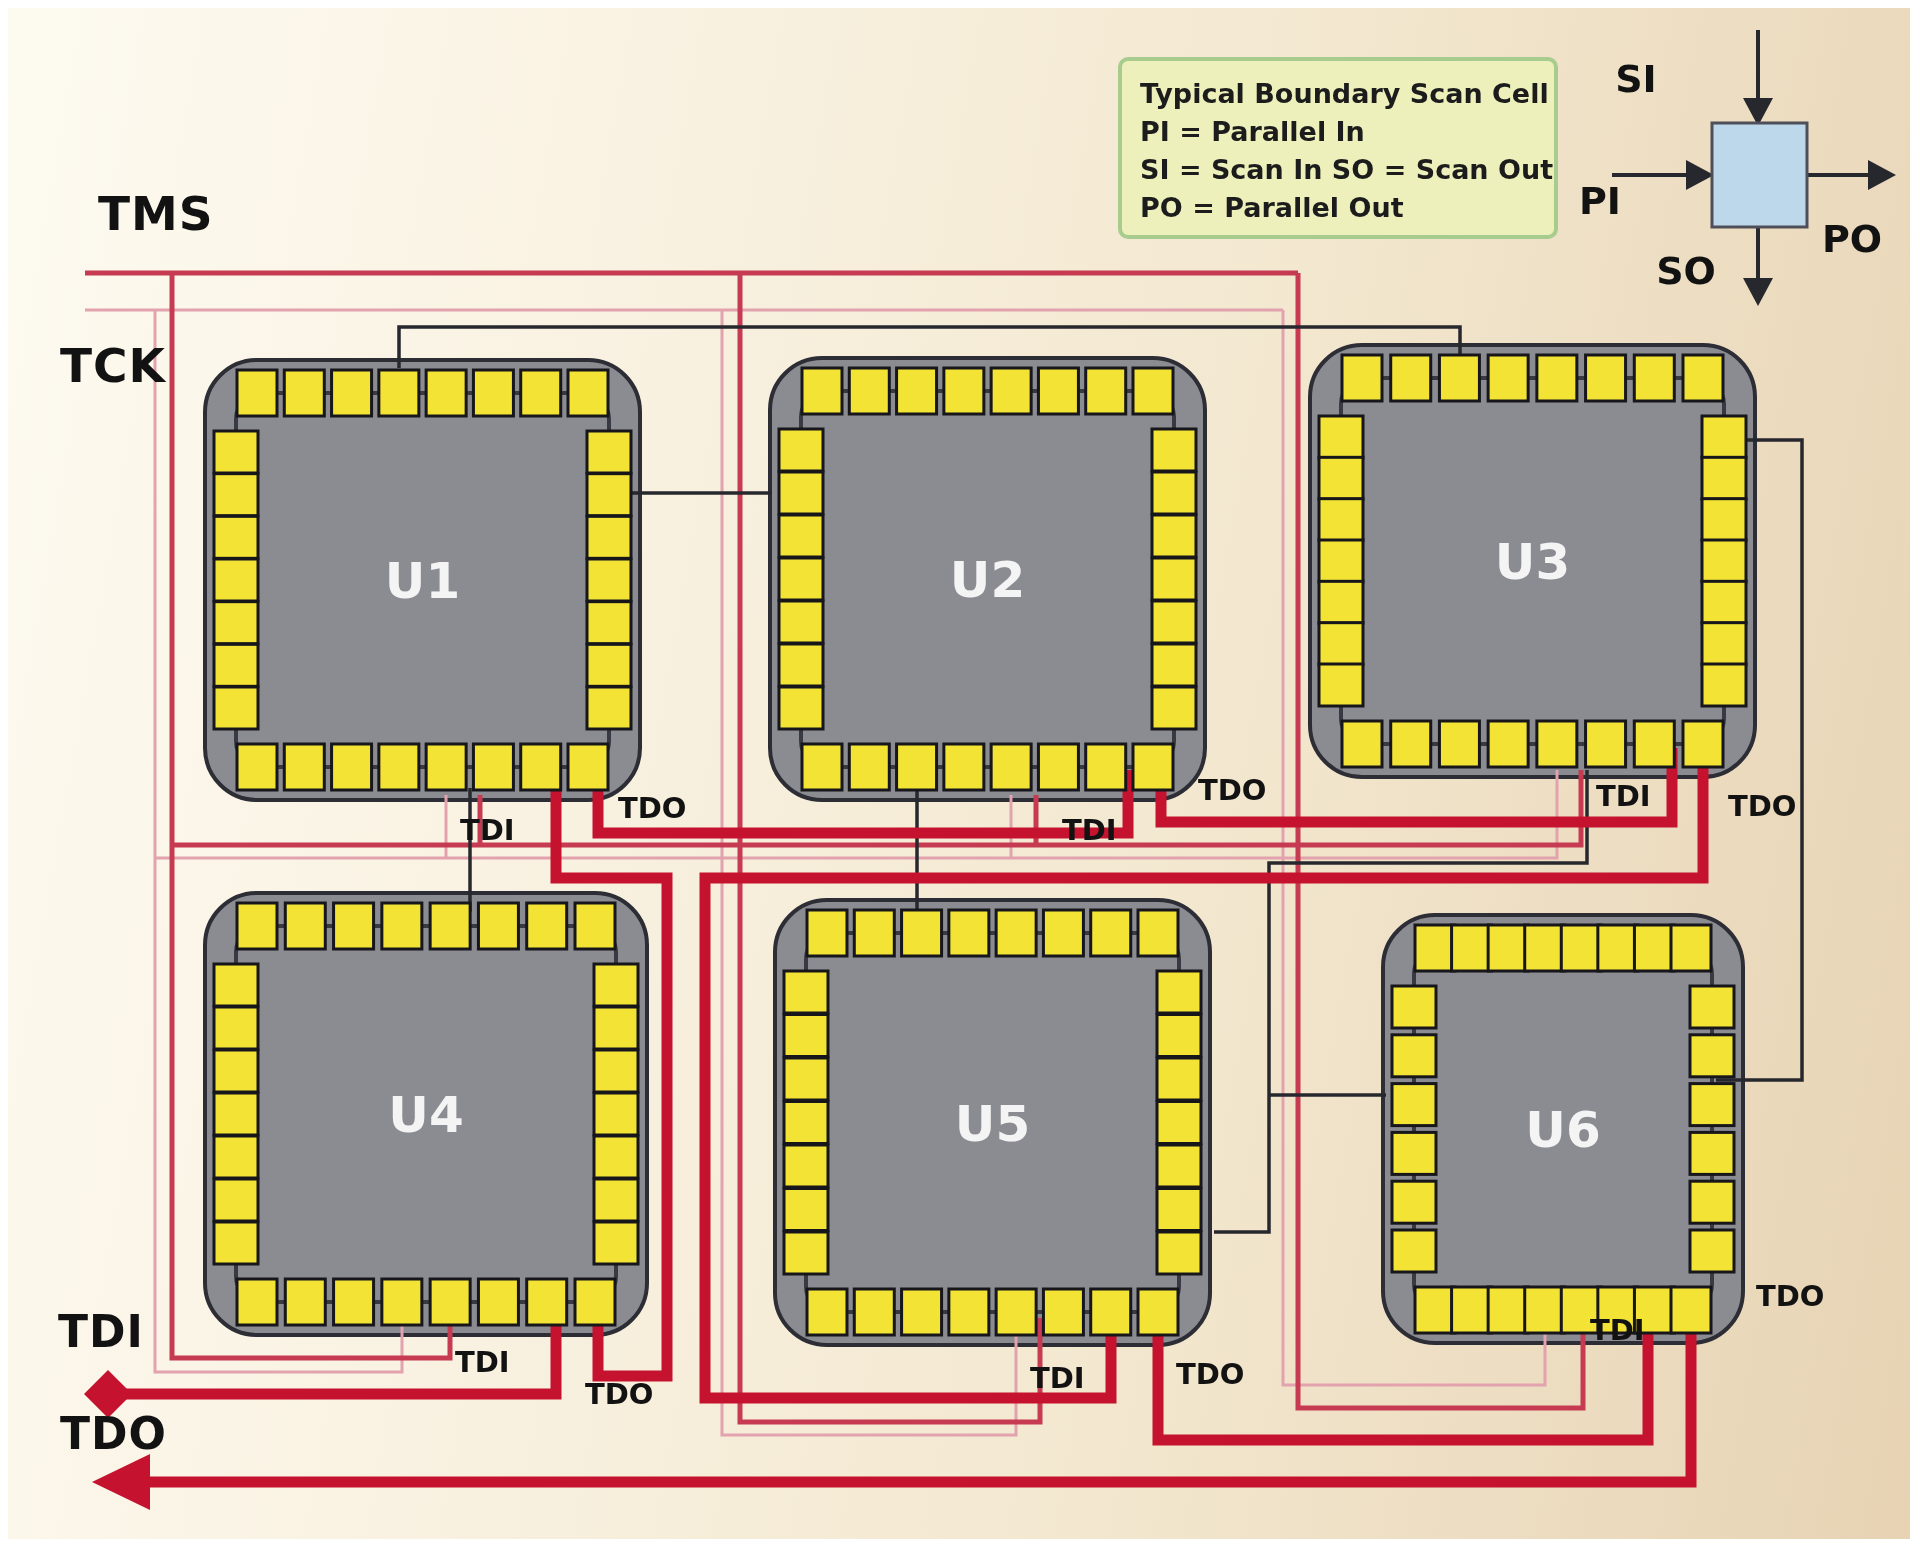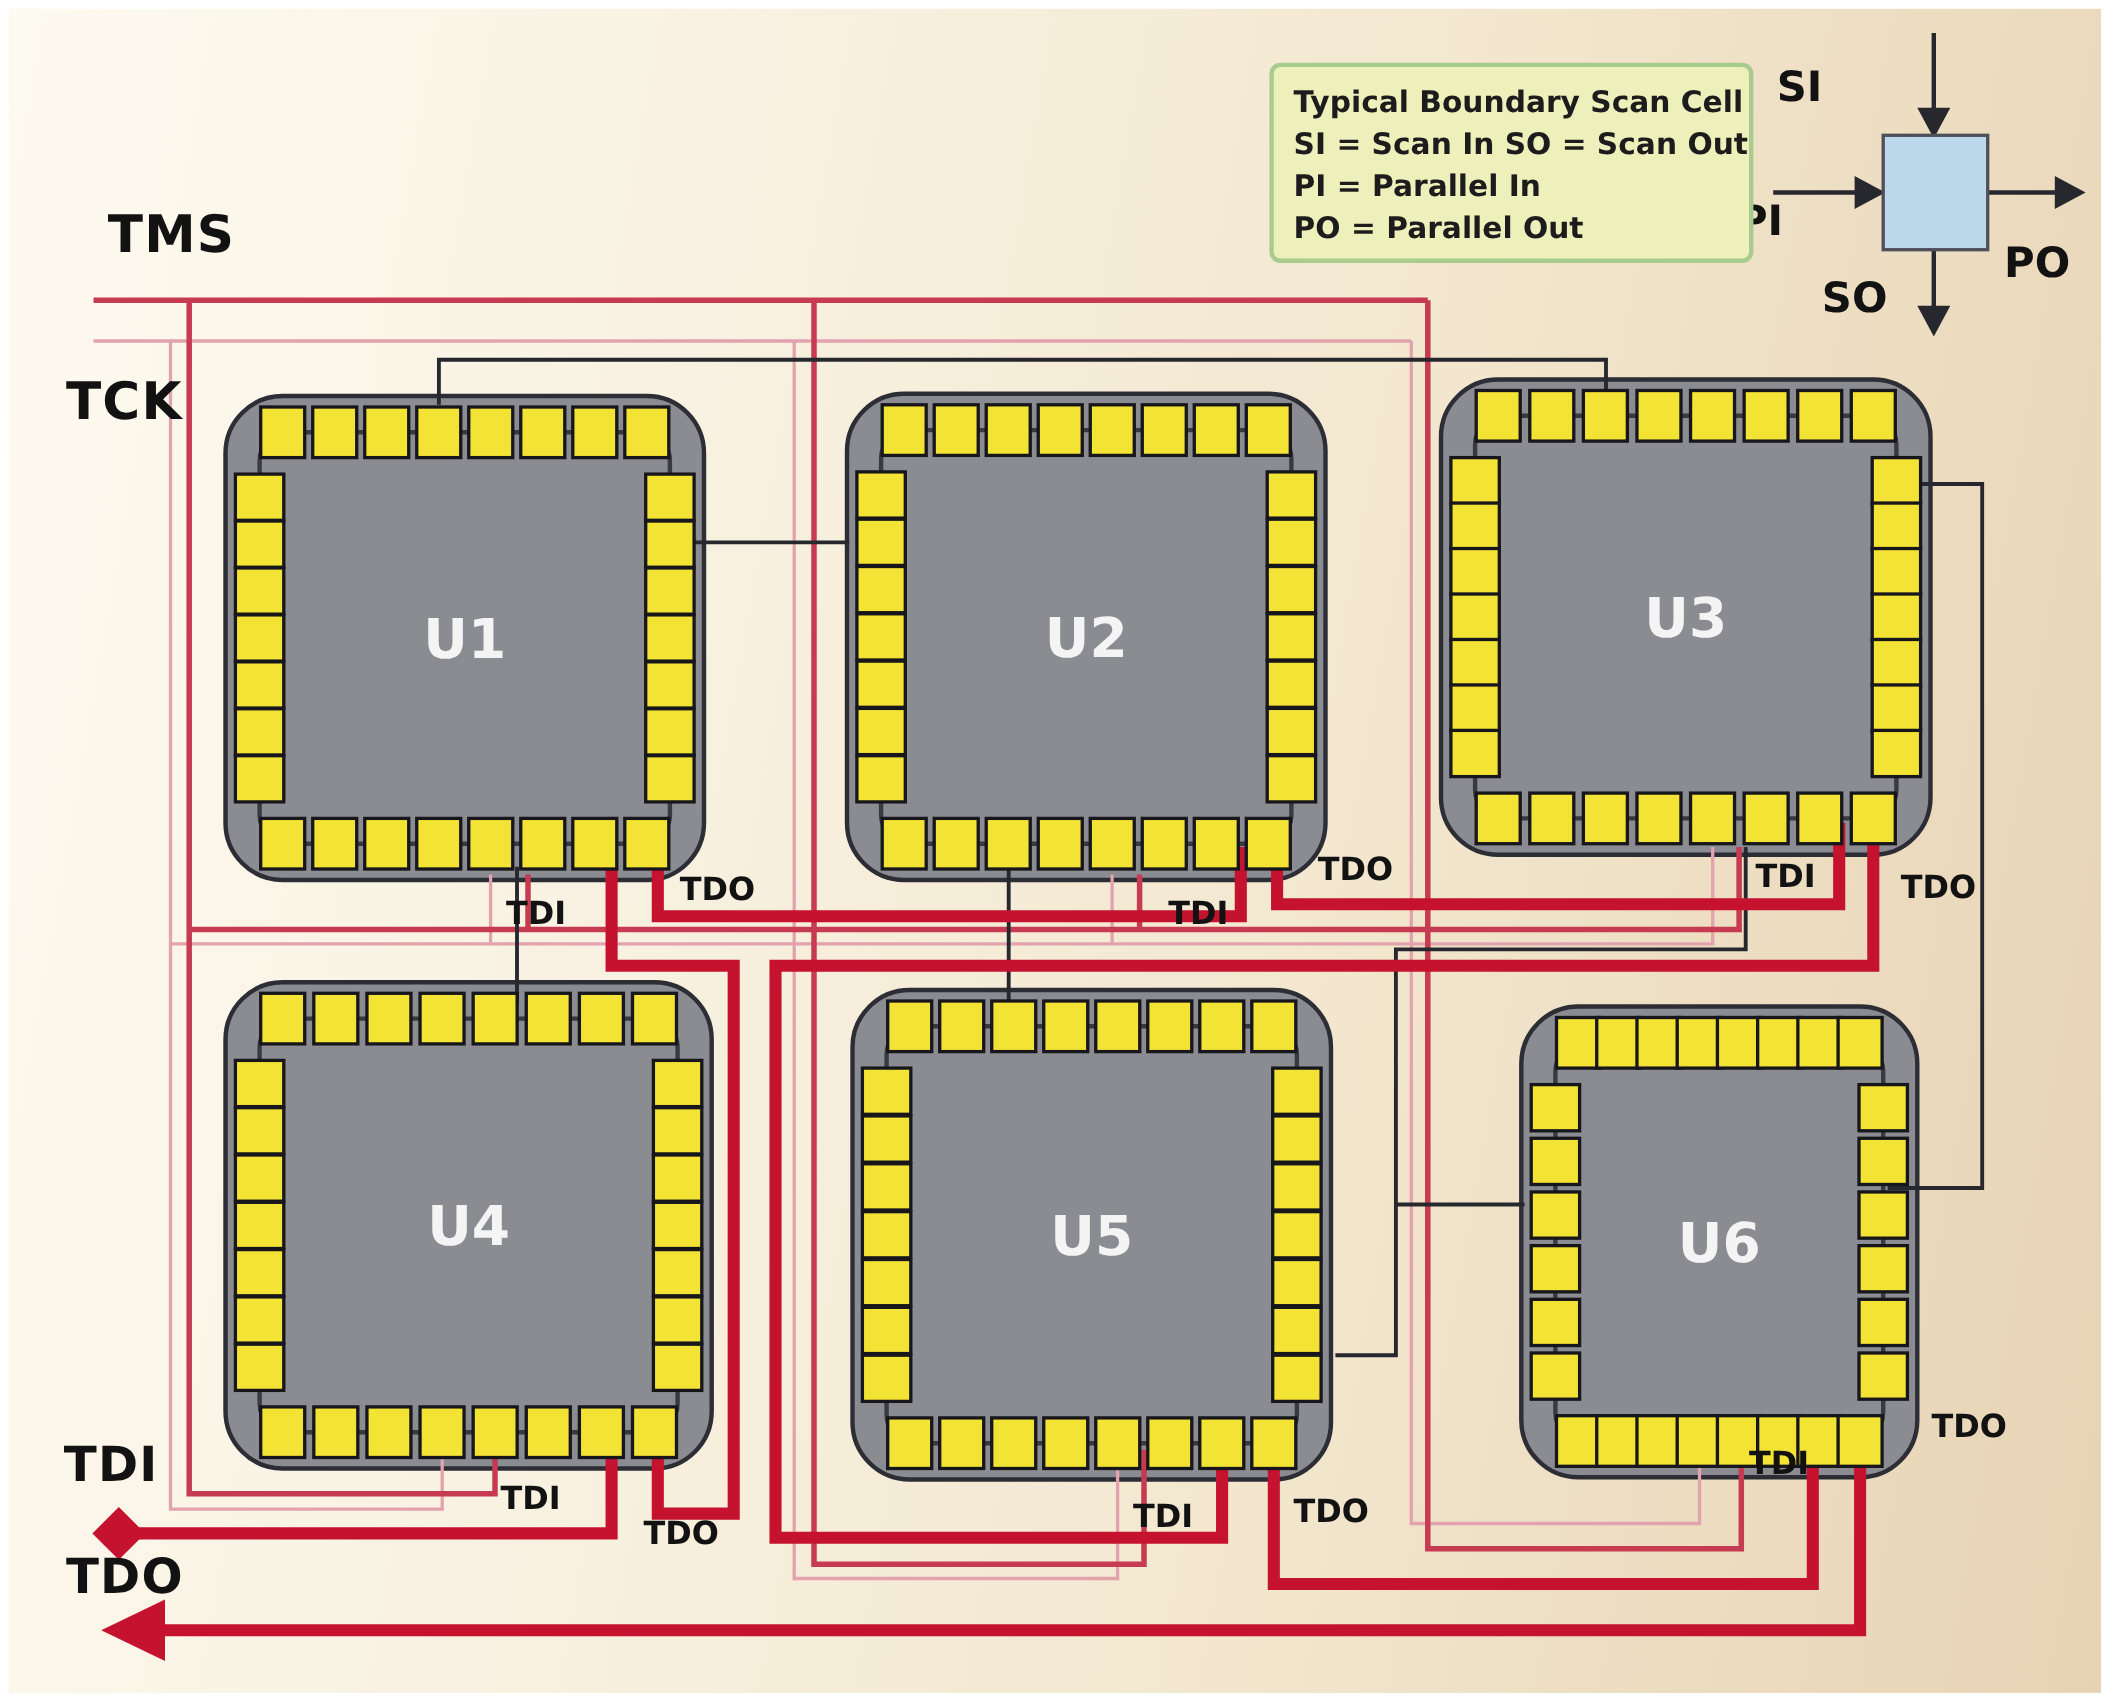--- a/index.html
+++ b/index.html
@@ -6,21 +6,21 @@
   .stage{position:relative;width:1920px;height:1549px;background:#ffffff;overflow:hidden;}
   .board-bg{position:absolute;left:8px;top:8px;right:10px;bottom:10px;
     background:linear-gradient(100deg,#fdfaf0 0%,#f9f2e2 30%,#f3e8d0 60%,#e7d3b4 100%);}
   svg.diagram{position:absolute;left:0;top:0;}
   .corner-label{position:absolute;font-weight:bold;color:#121212;letter-spacing:1px;}
   .lbl-tms{left:50px;top:186px;font-size:47px;margin-left:48px;}
   .lbl-tck{left:60px;top:338px;font-size:47px;}
   .lbl-tdi{left:58px;top:1306px;font-size:44px;}
   .lbl-tdo{left:60px;top:1408px;font-size:44px;}
   .legend{position:absolute;left:1118px;top:57px;width:440px;height:182px;box-sizing:border-box;
-    background:#edf0bb;border:4px solid #a7cc8e;border-radius:10px;padding:14px 16px 0 18px;margin-left:36px;}
+    background:#edf0bb;border:4px solid #a7cc8e;border-radius:10px;padding:14px 16px 0 18px;}
   .legend .ln{display:block;font-size:27px;line-height:38px;font-weight:bold;color:#1c1c1c;white-space:nowrap;}
 </style>
 </head>
 <body>
 
 <div class="stage">
   <div class="board-bg"></div>
 
   <svg class="diagram" id="svg-diagram" width="1920" height="1549" viewBox="0 0 1920 1549">
       <g>
@@ -302,17 +302,17 @@
       </g>
     </svg>
 
   <div class="corner-label lbl-tms">TMS</div>
   <div class="corner-label lbl-tck">TCK</div>
   <div class="corner-label lbl-tdi">TDI</div>
   <div class="corner-label lbl-tdo">TDO</div>
 
   <div class="legend">
     <span class="ln">Typical Boundary Scan Cell</span>
+    <span class="ln">PI = Parallel In</span>
     <span class="ln">SI = Scan In SO = Scan Out</span>
-    <span class="ln">PI = Parallel In</span>
     <span class="ln">PO = Parallel Out</span>
   </div>
 </div>
 
 </body></html>

